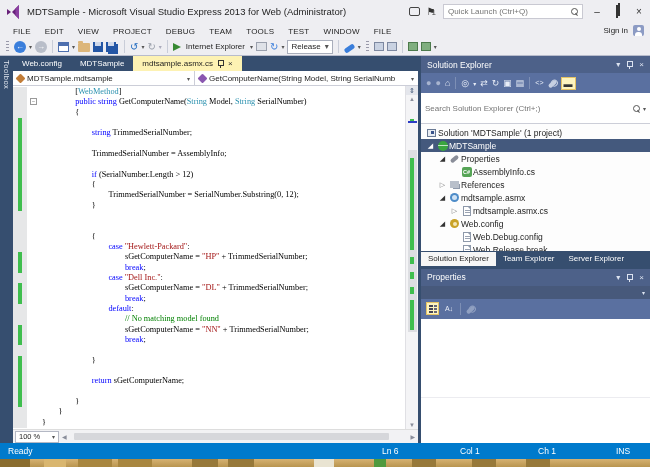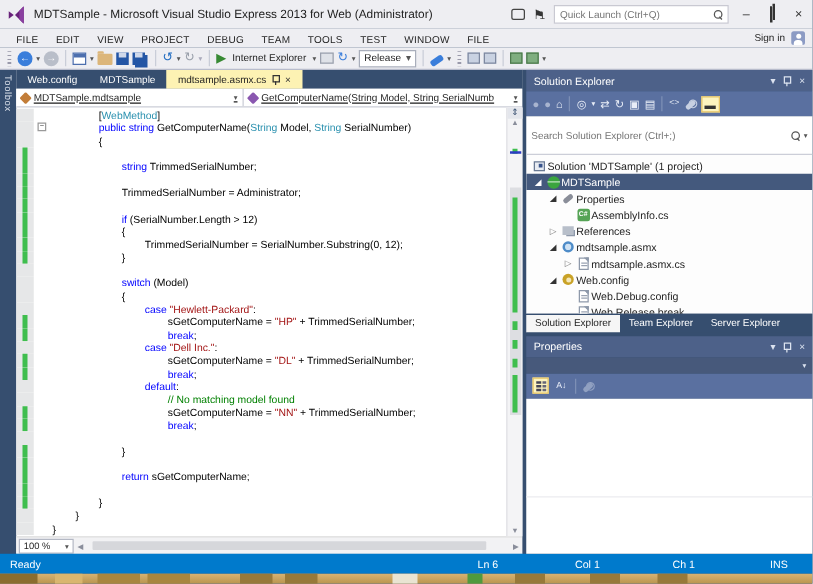--- a/index.html
+++ b/index.html
@@ -65,30 +65,30 @@
 
   .editor-col { width:405px; flex:none; display:flex; flex-direction:column; background:#fff; }
   .doc-tabs { height:15px; background:#364e6f; display:flex; flex:none; }
   .dtab { padding:0 9px; font-size:8px; color:#fff; line-height:15px; white-space:nowrap; }
   .dtab.active { background:#fdf2b3; color:#1e1e1e; display:flex; align-items:center; gap:4px; }
   .pin { width:7px; height:9px; position:relative; display:inline-block; }
   .pin:before { content:""; position:absolute; left:1px; top:1px; width:4px; height:4px; border:1px solid #333; }
   .pin:after { content:""; position:absolute; left:3px; top:6px; width:1px; height:3px; background:#333; }
   .tabx { font-size:8px; color:#333; }
 
-  .navbar { height:15px; background:#fff; border-bottom:1px solid #ccced8; display:flex; flex:none;text-decoration:underline; }
+  .navbar { height:15px; background:#fff; border-bottom:1px solid #ccced8; display:flex; flex:none; }
   .nav-dd { display:flex; align-items:center; gap:3px; padding:0 4px; font-size:8px; overflow:hidden; white-space:nowrap; }
   .nav-left { width:182px; border-right:1px solid #ccced8; flex:none; }
   .nav-right { flex:1; min-width:0; }
   .nav-dd .dd { margin-left:auto; }
   .cls-icon { width:7px; height:7px; background:#c27d38; transform:rotate(45deg); border-radius:1px; flex:none; }
   .mth-icon { width:7px; height:7px; background:#8a57b0; transform:rotate(45deg); border-radius:1px; flex:none; }
 
   .code-wrap { flex:1; display:flex; min-height:0; }
-  .code-area { flex:1; overflow:hidden; font-family:Liberation Sans, sans-serif; font-size:8.3px; padding-top:1px; }
+  .code-area { flex:1; overflow:hidden; font-family:Liberation Serif, serif; font-size:8.3px; padding-top:1px; }
   .cl { height:10.33px; display:flex; white-space:pre; }
   .cl .m { width:14px; background:#e6e7e8; flex:none; position:relative; }
   .cl .m .gbar { position:absolute; left:5px; top:0; width:4px; height:100%; background:#3fbe4e; }
   .cl .f { width:15px; flex:none; position:relative; }
   .foldbox { position:absolute; left:3px; top:1px; width:7px; height:7px; border:1px solid #9a9a9a; background:#fff; font-size:6px; line-height:5px; text-align:center; color:#333; }
   .cl .t { line-height:10.33px; }
   .tp { color:#000; } .tk { color:#0000ff; } .tt { color:#2b91af; } .ts { color:#a31515; } .tc { color:#008000; }
 
   .vscroll { width:13px; flex:none; background:#f4f4f6; border-left:1px solid #e0e0e4; position:relative; }
   .vs-split { position:absolute; top:0; left:0; right:0; height:9px; background:#e4e6ec; color:#364e6f; font-size:7px; text-align:center; line-height:9px; }
@@ -268,28 +268,28 @@
         </span>
       </div>
       <div class="code-wrap">
         <div class="code-area" id="code-area">
             <div class="cl"><span class="m"></span><span class="f"></span><span class="t" style="padding-left: 8ch;"><span class="tp">[</span><span class="tt">WebMethod</span><span class="tp">]</span></span></div>
             <div class="cl"><span class="m"></span><span class="f"><span class="foldbox">−</span></span><span class="t" style="padding-left: 8ch;"><span class="tk">public</span><span class="tp"> </span><span class="tk">string</span><span class="tp"> GetComputerName(</span><span class="tt">String</span><span class="tp"> Model, </span><span class="tt">String</span><span class="tp"> SerialNumber)</span></span></div>
             <div class="cl"><span class="m"></span><span class="f"></span><span class="t" style="padding-left: 8ch;"><span class="tp">{</span></span></div>
             <div class="cl"><span class="m"><span class="gbar"></span></span><span class="f"></span></div>
             <div class="cl"><span class="m"><span class="gbar"></span></span><span class="f"></span><span class="t" style="padding-left: 12ch;"><span class="tk">string</span><span class="tp"> TrimmedSerialNumber;</span></span></div>
             <div class="cl"><span class="m"><span class="gbar"></span></span><span class="f"></span><span class="t" style="padding-left: 0ch;"></span></div>
-            <div class="cl"><span class="m"><span class="gbar"></span></span><span class="f"></span><span class="t" style="padding-left: 12ch;"><span class="tp">TrimmedSerialNumber = Administrator;</span></span></div>
+            <div class="cl"><span class="m"><span class="gbar"></span></span><span class="f"></span><span class="t" style="padding-left: 12ch;"><span class="tp">TrimmedSerialNumber = AssemblyInfo;</span></span></div>
             <div class="cl"><span class="m"><span class="gbar"></span></span><span class="f"></span><span class="t" style="padding-left: 0ch;"></span></div>
             <div class="cl"><span class="m"><span class="gbar"></span></span><span class="f"></span><span class="t" style="padding-left: 12ch;"><span class="tk">if</span><span class="tp"> (SerialNumber.Length &gt; 12)</span></span></div>
             <div class="cl"><span class="m"><span class="gbar"></span></span><span class="f"></span><span class="t" style="padding-left: 12ch;"><span class="tp">{</span></span></div>
             <div class="cl"><span class="m"><span class="gbar"></span></span><span class="f"></span><span class="t" style="padding-left: 16ch;"><span class="tp">TrimmedSerialNumber = SerialNumber.Substring(0, 12);</span></span></div>
             <div class="cl"><span class="m"><span class="gbar"></span></span><span class="f"></span><span class="t" style="padding-left: 12ch;"><span class="tp">}</span></span></div>
             <div class="cl"><span class="m"></span><span class="f"></span><span class="t" style="padding-left: 0ch;"></span></div>
-            <div class="cl"><span class="m"></span><span class="f"></span><span class="t" style="padding-left: 12ch;"><span class="tk">switch</span><span class="tp"> (Model)</span></span></div>
+            <div class="cl"><span class="m"></span><span class="f"></span></div>
             <div class="cl"><span class="m"></span><span class="f"></span><span class="t" style="padding-left: 12ch;"><span class="tp">{</span></span></div>
             <div class="cl"><span class="m"></span><span class="f"></span><span class="t" style="padding-left: 16ch;"><span class="tk">case</span><span class="tp"> </span><span class="ts">"Hewlett-Packard"</span><span class="tp">:</span></span></div>
             <div class="cl"><span class="m"><span class="gbar"></span></span><span class="f"></span><span class="t" style="padding-left: 20ch;"><span class="tp">sGetComputerName = </span><span class="ts">"HP"</span><span class="tp"> + TrimmedSerialNumber;</span></span></div>
             <div class="cl"><span class="m"><span class="gbar"></span></span><span class="f"></span><span class="t" style="padding-left: 20ch;"><span class="tk">break</span><span class="tp">;</span></span></div>
             <div class="cl"><span class="m"></span><span class="f"></span><span class="t" style="padding-left: 16ch;"><span class="tk">case</span><span class="tp"> </span><span class="ts">"Dell Inc."</span><span class="tp">:</span></span></div>
             <div class="cl"><span class="m"><span class="gbar"></span></span><span class="f"></span><span class="t" style="padding-left: 20ch;"><span class="tp">sGetComputerName = </span><span class="ts">"DL"</span><span class="tp"> + TrimmedSerialNumber;</span></span></div>
             <div class="cl"><span class="m"><span class="gbar"></span></span><span class="f"></span><span class="t" style="padding-left: 20ch;"><span class="tk">break</span><span class="tp">;</span></span></div>
             <div class="cl"><span class="m"></span><span class="f"></span><span class="t" style="padding-left: 16ch;"><span class="tk">default</span><span class="tp">:</span></span></div>
             <div class="cl"><span class="m"></span><span class="f"></span><span class="t" style="padding-left: 20ch;"><span class="tc">// No matching model found</span></span></div>
             <div class="cl"><span class="m"><span class="gbar"></span></span><span class="f"></span><span class="t" style="padding-left: 20ch;"><span class="tp">sGetComputerName = </span><span class="ts">"NN"</span><span class="tp"> + TrimmedSerialNumber;</span></span></div>

